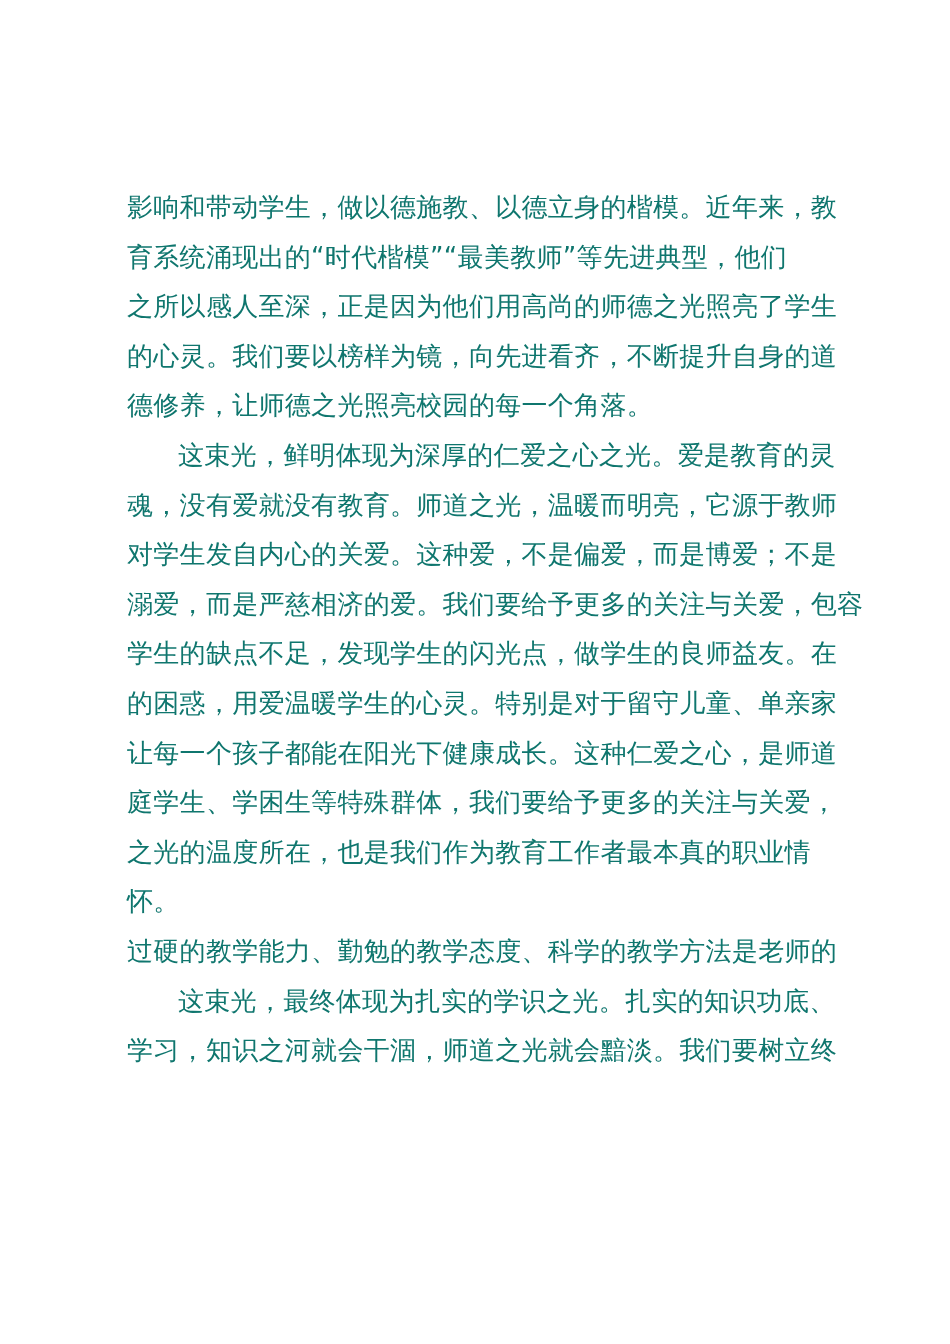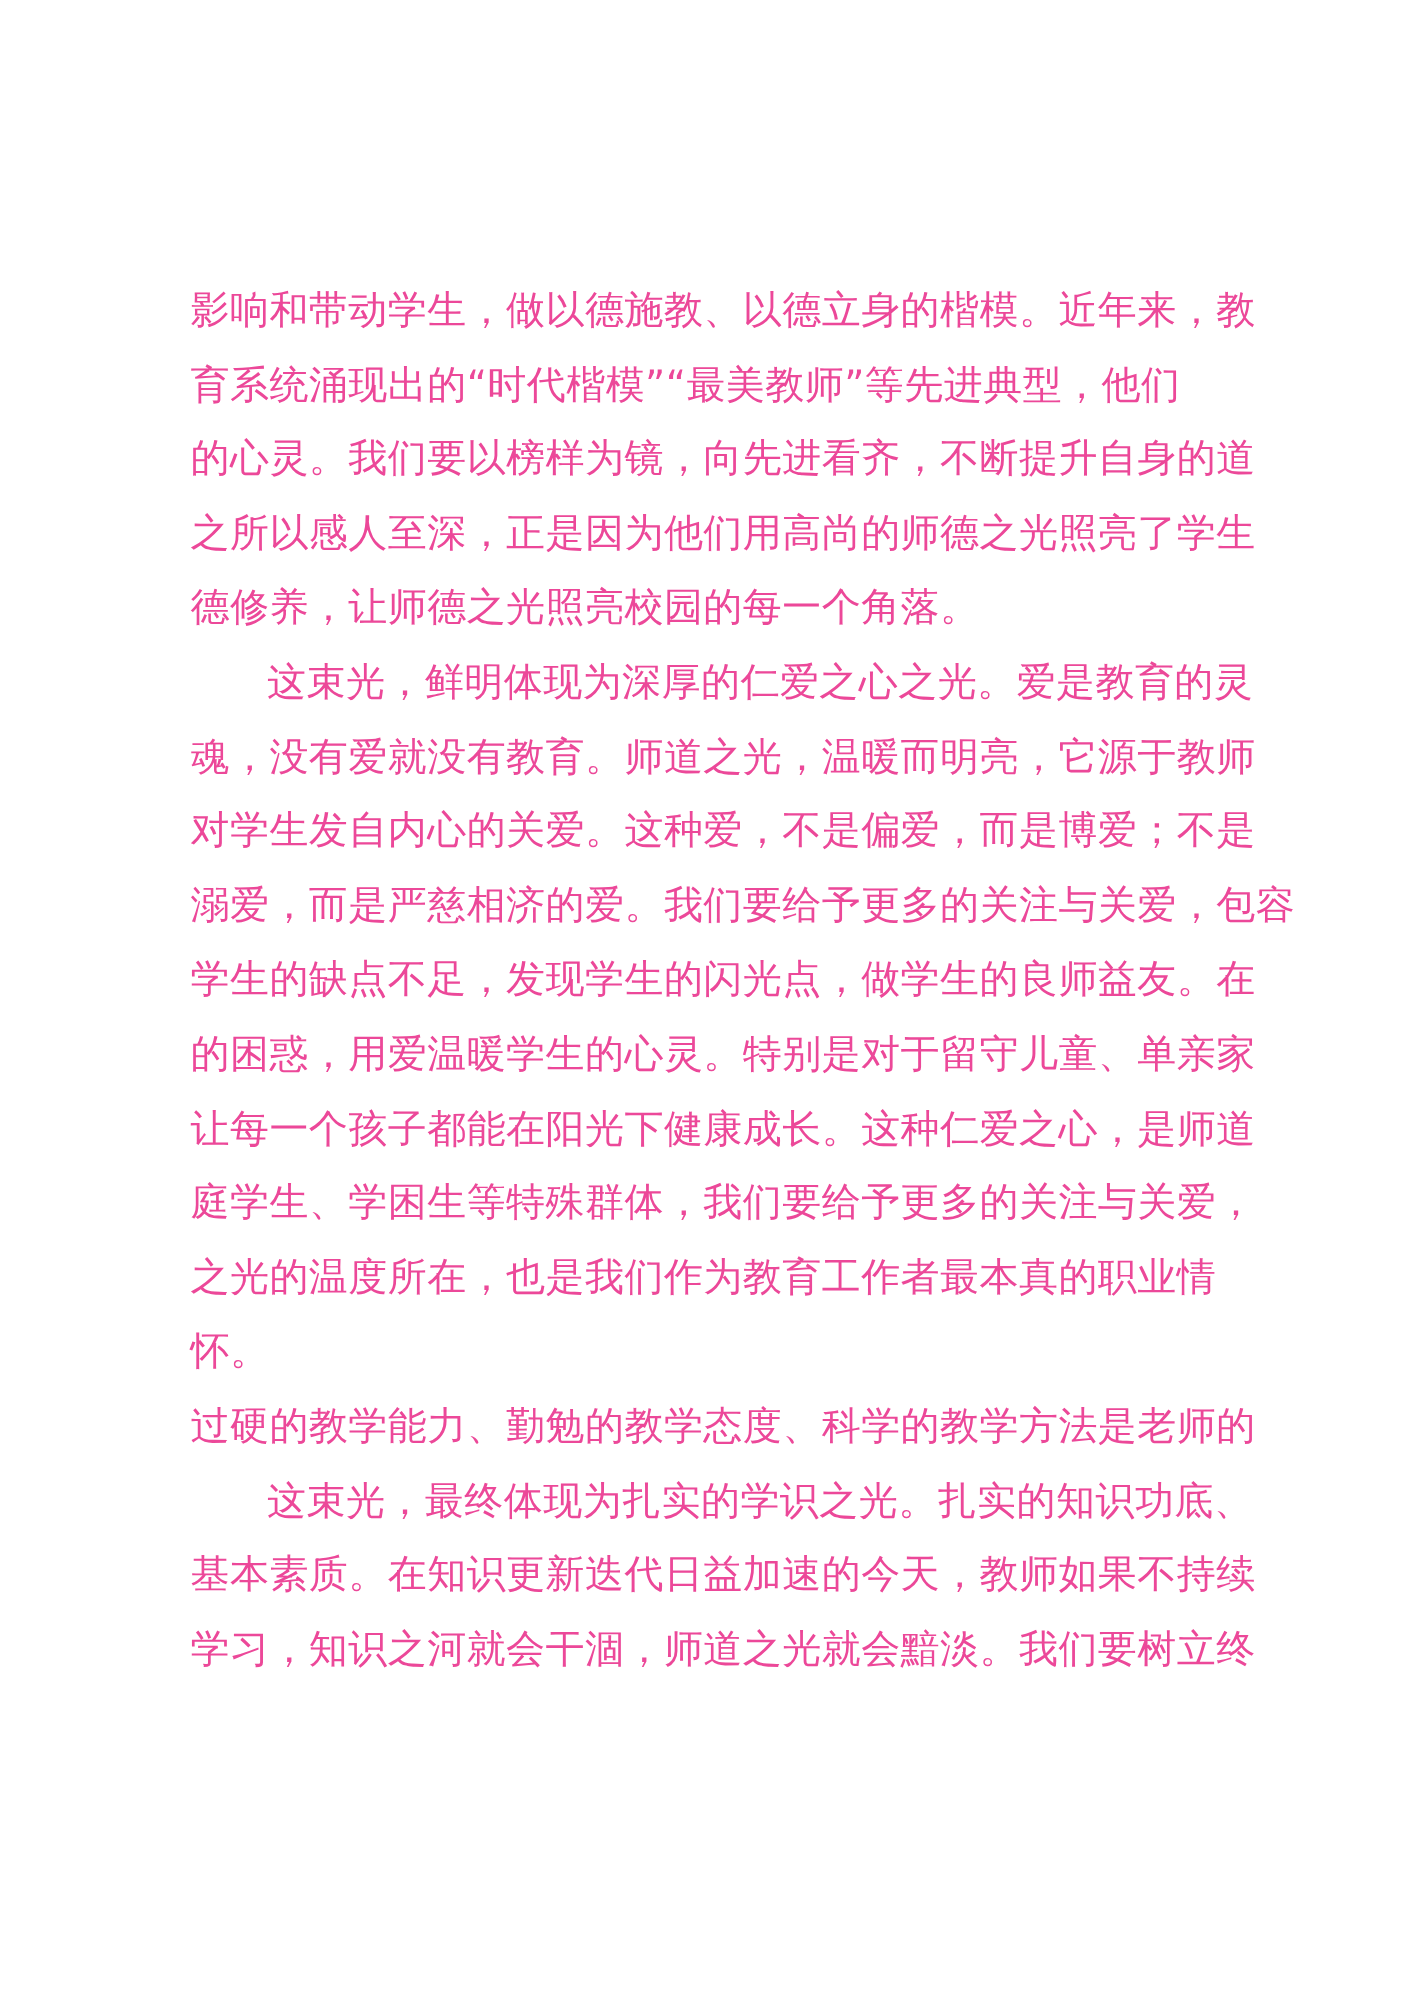--- a/index.html
+++ b/index.html
@@ -21,21 +21,21 @@
       height: 1344px;
       background: #ffffff;
     }
     .text-block {
       position: absolute;
       left: 127px;
       top: 183px;
       width: 706px;
       font-family: "DejaVu Sans", "Liberation Sans", sans-serif;
       font-size: 26px;
-      color: #ec4899;
+      color: #0f766e;
     }
     .line {
       height: 49.6px;
       line-height: 49.6px;
       white-space: nowrap;
       letter-spacing: 0.3px;
     }
     .indent {
       padding-left: 51px;
       text-align: right;
@@ -43,39 +43,38 @@
   </style>
 </head>
 <body>
 
 <div class="page">
   <div class="text-block">
 
     <div class="paragraph">
       <div class="line">影响和带动学生，做以德施教、以德立身的楷模。近年来，教</div>
       <div class="line">育系统涌现出的“时代楷模”“最美教师”等先进典型，他们</div>
+      <div class="line">之所以感人至深，正是因为他们用高尚的师德之光照亮了学生</div>
       <div class="line">的心灵。我们要以榜样为镜，向先进看齐，不断提升自身的道</div>
-      <div class="line">之所以感人至深，正是因为他们用高尚的师德之光照亮了学生</div>
       <div class="line">德修养，让师德之光照亮校园的每一个角落。</div>
     </div>
 
     <div class="paragraph">
       <div class="line indent">这束光，鲜明体现为深厚的仁爱之心之光。爱是教育的灵</div>
       <div class="line">魂，没有爱就没有教育。师道之光，温暖而明亮，它源于教师</div>
       <div class="line">对学生发自内心的关爱。这种爱，不是偏爱，而是博爱；不是</div>
       <div class="line">溺爱，而是严慈相济的爱。我们要给予更多的关注与关爱，包容</div>
       <div class="line">学生的缺点不足，发现学生的闪光点，做学生的良师益友。在</div>
       <div class="line">的困惑，用爱温暖学生的心灵。特别是对于留守儿童、单亲家</div>
       <div class="line">让每一个孩子都能在阳光下健康成长。这种仁爱之心，是师道</div>
       <div class="line">庭学生、学困生等特殊群体，我们要给予更多的关注与关爱，</div>
       <div class="line">之光的温度所在，也是我们作为教育工作者最本真的职业情</div>
       <div class="line">怀。</div>
     </div>
 
     <div class="paragraph">
       <div class="line">过硬的教学能力、勤勉的教学态度、科学的教学方法是老师的</div>
       <div class="line indent">这束光，最终体现为扎实的学识之光。扎实的知识功底、</div>
-      <div class="line">基本素质。在知识更新迭代日益加速的今天，教师如果不持续</div>
       <div class="line">学习，知识之河就会干涸，师道之光就会黯淡。我们要树立终</div>
     </div>
 
   </div>
 </div>
 
 </body></html>

